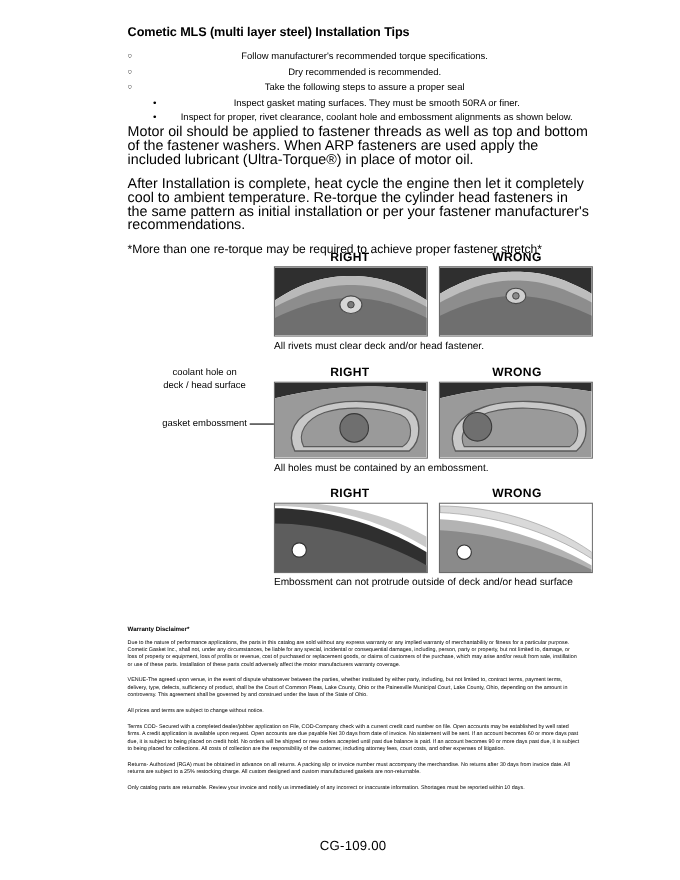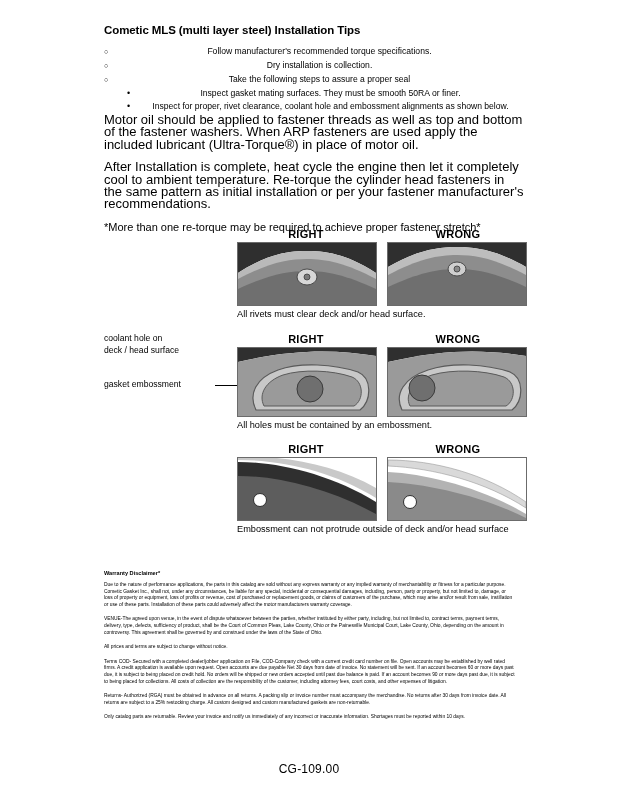--- a/index.html
+++ b/index.html
@@ -10,21 +10,21 @@
   body {
     width: 618px;
     height: 800px;
     font-family: "Liberation Sans", sans-serif;
     color: #000;
     position: relative;
     overflow: hidden;
   }
   .page {
     position: absolute;
-    left: 0; top: 0;
+    left: 12px; top: 0;
     width: 513px;
     height: 800px;
   }
   .content {
     position: absolute;
     left: 104px;
     top: 24px;
     width: 420px;
   }
   h1.title {
@@ -130,21 +130,21 @@
   .fig-caption {
     font-size: 9.2px;
     margin: 3px 0 12px 0;
     line-height: 11.5px;
   }
   .callouts {
     position: absolute;
     left: 104px;
     top: 333px;
     width: 140px;
-    text-align: left;
+    text-align: center;
   }
   .callout {
     font-size: 8.6px;
     line-height: 11.5px;
   }
   .callout-line {
     position: absolute;
     height: 1px;
     background: #000;
   }
@@ -184,21 +184,21 @@
 <div class="page">
 
   <div class="content">
     <h1 class="title">Cometic MLS (multi layer steel) Installation Tips</h1>
 
     <ul class="bullets">
       <li>
         <span>Follow manufacturer's recommended torque specifications.</span>
       </li>
       <li>
-        <span>Dry installation is collection.</span>
+        <span>Dry recommended is recommended.</span>
       </li>
       <li>
         <span>Take the following steps to assure a proper seal</span>
         <ul class="subbullets">
           <li>
             <span>Inspect gasket mating surfaces.  They must be smooth 50RA or finer.</span>
           </li>
           <li>
             <span>Inspect for proper, rivet clearance, coolant hole and embossment alignments as shown below.</span>
           </li>
@@ -243,21 +243,21 @@
             <rect x="0" y="0" width="138" height="62" fill="#ffffff"></rect>
             <path d="M0,0 H138 V24 C110,8 90,4 69,4 C48,4 28,8 0,24 Z" fill="#2f2f2f"></path>
             <path d="M0,24 C28,8 48,4 69,4 C90,4 110,8 138,24 V62 H0 Z" fill="#bdbdbd"></path>
             <path d="M0,32 C30,16 50,12 69,12 C88,12 108,16 138,32 V62 H0 Z" fill="#8d8d8d"></path>
             <path d="M0,44 C30,30 50,26 69,26 C88,26 108,30 138,44 V62 H0 Z" fill="#6f6f6f"></path>
             <ellipse cx="69" cy="26" rx="9" ry="7" fill="#cfcfcf" stroke="#4a4a4a" stroke-width="1"></ellipse>
             <circle cx="69" cy="26" r="3" fill="#8a8a8a" stroke="#3a3a3a" stroke-width="0.8"></circle>
           </svg>
         </div>
       </div>
-      <div class="fig-caption">All rivets must clear deck and/or head surface.</div>
+      <div class="fig-caption">All rivets must clear deck and/or head fastener.</div>
     </div>
 
     <div class="fig-row">
       <div class="fig-labels">
         <div class="fig-label">RIGHT</div>
         <div class="fig-label">WRONG</div>
       </div>
       <div class="fig-pair">
         <div class="fig-box tall">
           <svg width="138" height="68" viewBox="0 0 138 68">

